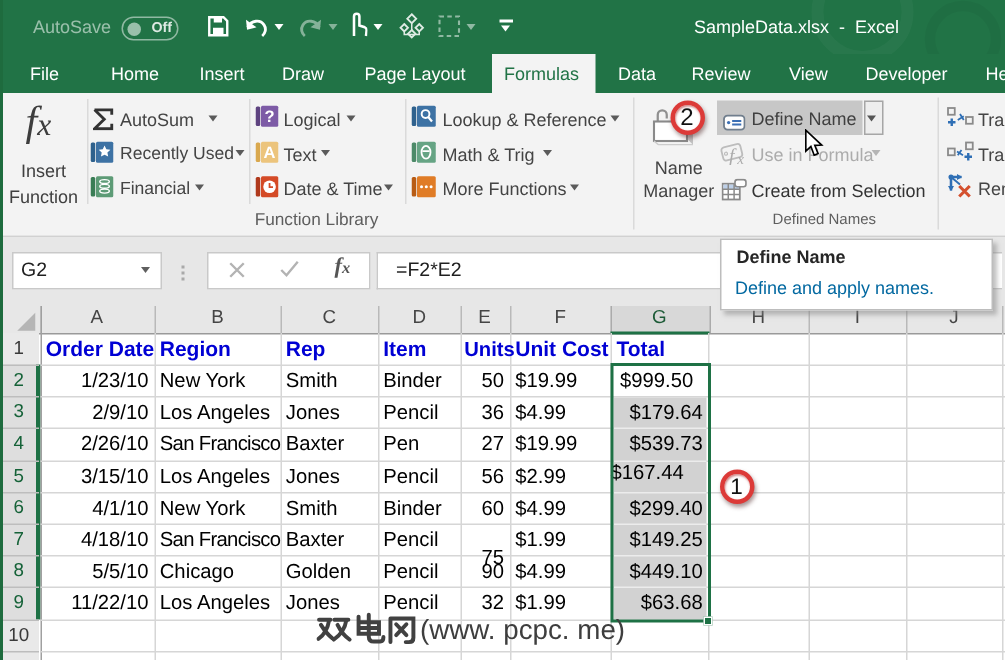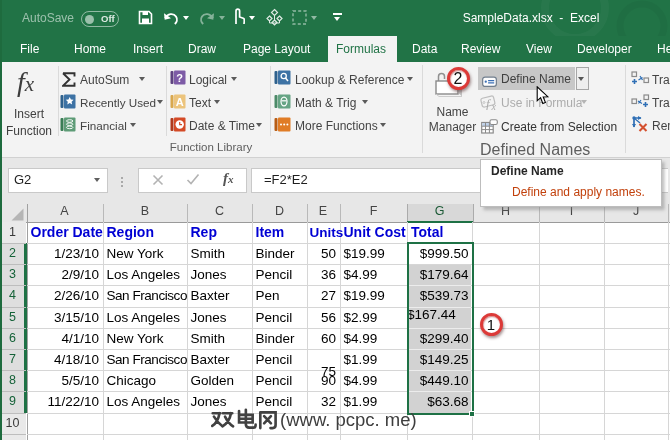--- a/index.html
+++ b/index.html
@@ -188,21 +188,21 @@
 <div class="lbl" style="left:501px;top:95.5px;color:#acacac;">Use in Formula</div>
 <div class="arr" style="left:581px;top:100px;border-top-color:#b5b5b5;"></div>
 
 <svg class="abs" style="left:481px;top:118.5px;" width="17" height="15" viewBox="0 0 17 15">
   <rect x="0.7" y="3.5" width="11.5" height="10.5" fill="#fff" stroke="#8a8a8a" stroke-width="1.2"></rect>
   <rect x="1.3" y="4.1" width="10.4" height="3" fill="#bdd0e9"></rect>
   <path d="M0.7 7.2 H12.2 M0.7 10.6 H12.2 M4.5 3.5 V14 M8.4 3.5 V14" stroke="#8a8a8a" stroke-width="1"></path>
   <rect x="9" y="0.7" width="7.3" height="4.8" rx="1.6" fill="#fdfdfd" stroke="#8a8a8a" stroke-width="1.1"></rect>
 </svg>
 <div class="lbl" style="left:501px;top:119.5px;color:#333;">Create from Selection</div>
-<div class="lbl" style="left:480px;top:141px;width:88px;text-align:right;font-size:16px;color:#5e5e5e;">Defined Names</div>
+<div class="lbl" style="left:496px;top:141px;width:88px;text-align:right;font-size:10px;color:#5e5e5e;">Defined Names</div>
 <div class="vline" style="left:625px;top:65px;height:88px;background:#dadada;"></div>
 
 <svg class="abs" style="left:631px;top:71px;" width="19" height="14" viewBox="0 0 19 14">
   <rect x="1" y="1" width="4.5" height="4.5" fill="none" stroke="#8a8a8a" stroke-width="1.2"></rect>
   <rect x="13" y="7" width="4.5" height="4.5" fill="none" stroke="#8a8a8a" stroke-width="1.2"></rect>
   <path d="M1 10.5 h5 M3.5 8 v5" stroke="#2f6fb5" stroke-width="1.6"></path>
   <path d="M7.5 9 L11.5 6.5 M11.5 9 L9 5" stroke="#2f6fb5" stroke-width="1.2"></path>
 </svg>
 <div class="lbl" style="left:652px;top:72.5px;">Trace Precedents</div>
 <svg class="abs" style="left:631px;top:94px;" width="19" height="14" viewBox="0 0 19 14">
@@ -329,21 +329,21 @@
 <div class="hcell" style="left:309.5px;top:222px;line-height:21.4px;font-size:13.5px;">Units</div>
 <div class="hcell" style="left:343.5px;top:222px;line-height:21.4px;">Unit Cost</div>
 <div class="hcell" style="left:411px;top:222px;line-height:21.4px;">Total</div>
 
 <div class="cell" style="left:26.5px;top:243px;width:72.5px;text-align:right;">1/23/10</div>
 <div class="cell" style="left:106.5px;top:243px;">New York</div>
 <div class="cell" style="left:190.5px;top:243px;">Smith</div>
 <div class="cell" style="left:255.5px;top:243px;">Binder</div>
 <div class="cell" style="left:306.5px;top:243px;width:29.5px;text-align:right;">50</div>
 <div class="cell" style="left:343.5px;top:243px;">$19.99</div>
-<div class="cell" style="left:407px;top:243px;width:61.5px;text-align:right;">$999.50</div>
+<div class="cell" style="left:407px;top:243px;width:61.5px;text-align:center;">$999.50</div>
 <div class="cell" style="left:26.5px;top:264.2px;width:72.5px;text-align:right;">2/9/10</div>
 <div class="cell" style="left:106.5px;top:264.2px;">Los Angeles</div>
 <div class="cell" style="left:190.5px;top:264.2px;">Jones</div>
 <div class="cell" style="left:255.5px;top:264.2px;">Pencil</div>
 <div class="cell" style="left:306.5px;top:264.2px;width:29.5px;text-align:right;">36</div>
 <div class="cell" style="left:343.5px;top:264.2px;">$4.99</div>
 <div class="cell" style="left:407px;top:264.2px;width:61.5px;text-align:right;">$179.64</div>
 <div class="cell" style="left:26.5px;top:285.4px;width:72.5px;text-align:right;">2/26/10</div>
 <div class="cell" style="left:106.5px;top:285.4px;letter-spacing:-0.45px;">San Francisco</div>
 <div class="cell" style="left:190.5px;top:285.4px;">Baxter</div>
@@ -397,20 +397,20 @@
     <path d="M33 8 H49 V17 H33 V3.5 M33 12.5 H49 M41 2 V19 C41 22 42.5 23 45 23 H50 C52 23 52.5 21.5 52.5 19.5"></path>
     <path d="M58 5 H76 V20 C76 22.5 75 23.5 72.5 23.5 H70 M58 5 V23.5 M62.5 9.5 L70.5 18 M70.5 9.5 L62.5 18"></path>
   </g>
 </svg>
 <div class="abs" style="left:280px;top:408.5px;font-size:18.5px;color:#3e3e3e;white-space:nowrap;">(www. pcpc. me)</div>
 
 <div class="abs" style="left:0;top:0;width:2px;height:440px;background:#1e6b3e;"></div>
 
 <div class="abs" style="left:479.5px;top:158.5px;width:180px;height:46.5px;background:#fff;border:1px solid #bdbdbd;box-shadow:2.5px 3px 3px rgba(130,130,130,0.5);"></div>
 <div class="abs" style="left:491px;top:164px;font-size:12px;font-weight:bold;color:#262626;">Define Name</div>
-<div class="abs" style="left:512px;top:185px;font-size:12px;color:#c2410c;">Define and apply names.</div>
+<div class="abs" style="left:490px;top:185px;font-size:12px;color:#0369a1;">Define and apply names.</div>
 <div class="abs" style="left:446.5px;top:67px;width:17px;height:17px;border-radius:50%;background:#fff;border:3px solid #dc3a38;box-shadow:1px 2px 3px rgba(80,40,40,0.5), inset 0.5px 1px 1.5px rgba(160,30,30,0.55);"></div>
 <div class="abs" style="left:446.5px;top:67.5px;width:23px;height:22px;text-align:center;line-height:22px;font-size:16px;font-weight:500;color:#111;">2</div>
 <div class="abs" style="left:479.5px;top:313px;width:17px;height:17px;border-radius:50%;background:#fff;border:3px solid #dc3a38;box-shadow:1px 2px 3px rgba(80,40,40,0.5), inset 0.5px 1px 1.5px rgba(160,30,30,0.55);"></div>
 <div class="abs" style="left:479.5px;top:313.5px;width:23px;height:22px;text-align:center;line-height:22px;font-size:15px;font-weight:500;color:#111;">1</div>
 <svg class="abs" style="left:535.5px;top:85.5px;" width="15" height="21" viewBox="0 0 15 21">
   <path d="M1.2 0.8 L1.2 14.8 L4.6 11.7 L6.8 17.5 L9.4 16.4 L7.2 10.9 L11.8 10.7 Z" fill="#fff" stroke="#000" stroke-width="1.1"></path>
 </svg>
 
 </body></html>

